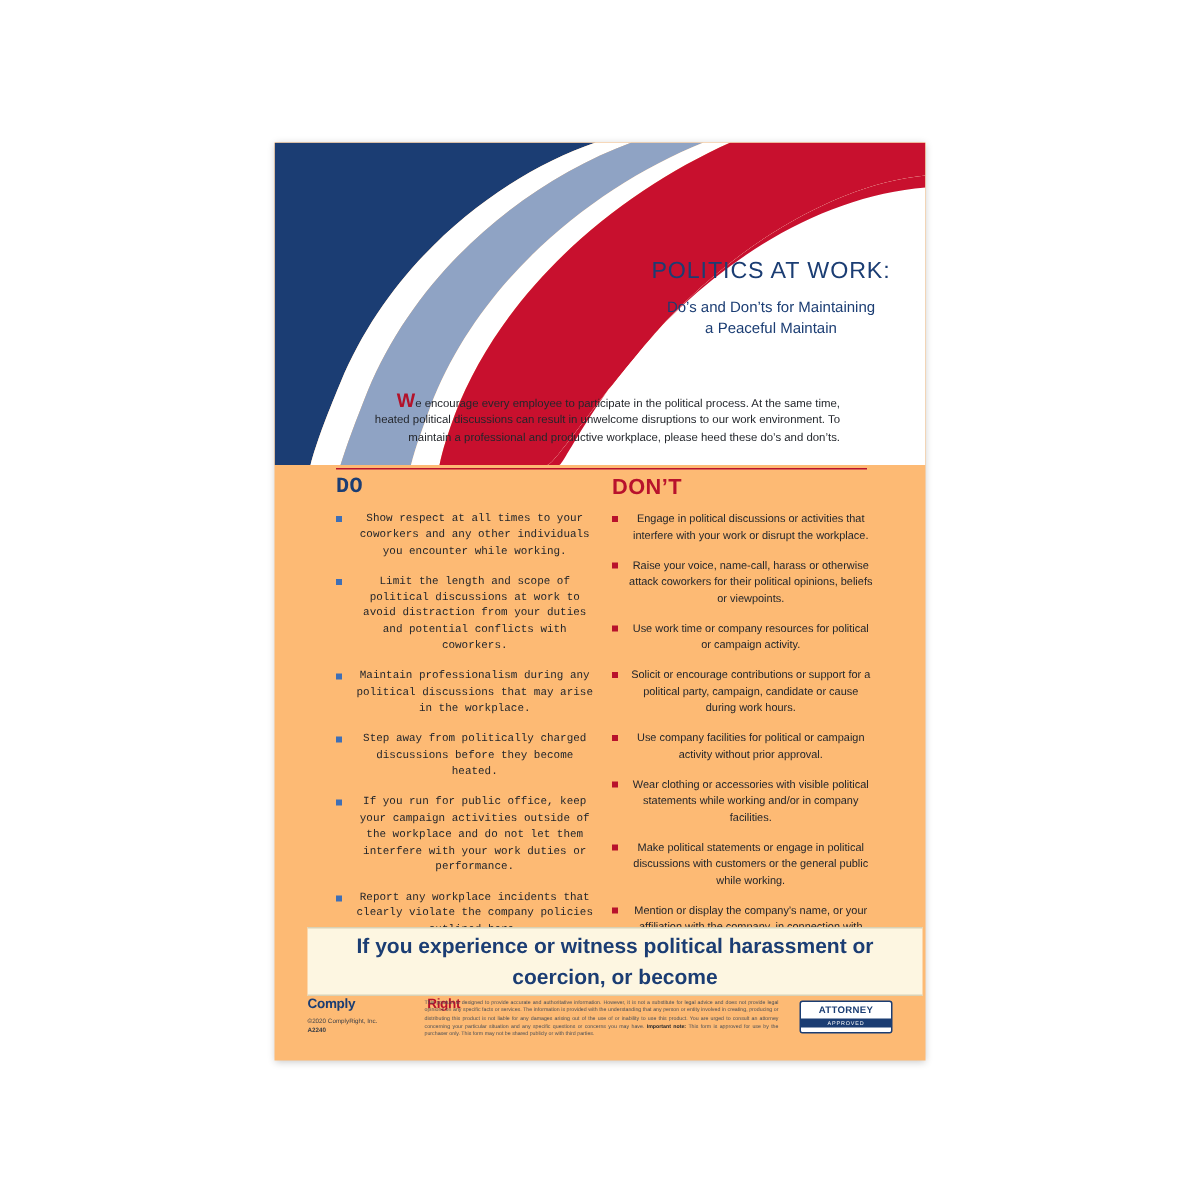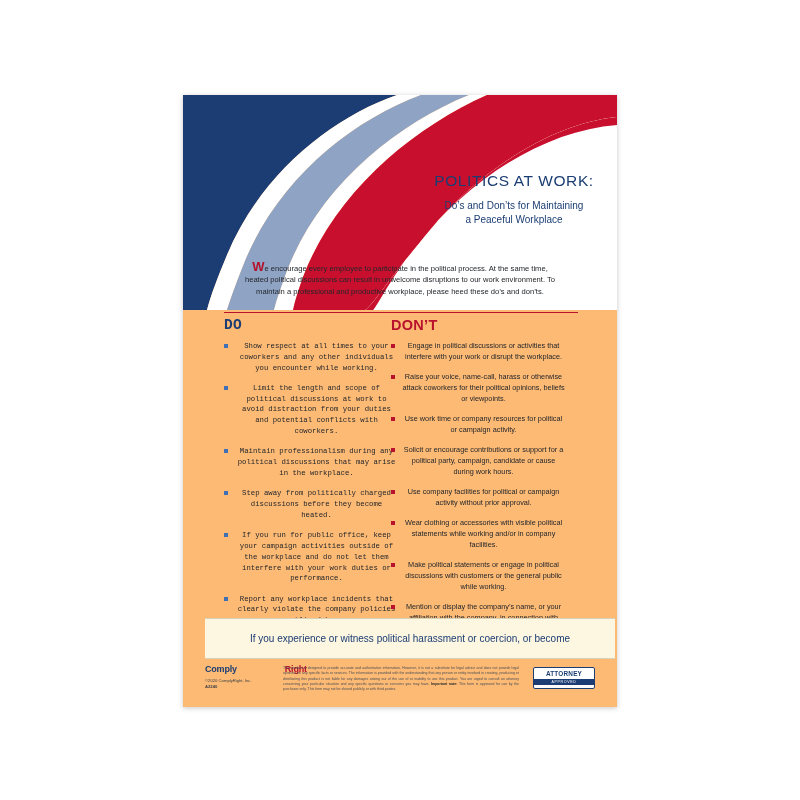--- a/index.html
+++ b/index.html
@@ -68,21 +68,21 @@
 
   
   .intro {
     position: absolute;
     left: 57px;
     top: 165px;
     width: 320px;
     font-size: 7.6px;
     line-height: 1.5;
     color: #23262b;
-    text-align: center;
+    text-align: right;
   }
   .intro .dropcap {
     color: #b3122a;
     font-size: 13px;
     font-weight: bold;
     line-height: 1;
   }
 
   
   .rule {
@@ -94,21 +94,21 @@
     background: #b8122c;
   }
 
   
   .col {
     position: absolute;
     top: 222px;
     width: 176px;
   }
   .col-do { left: 39px; font-family: Liberation Mono, monospace; }
-  .col-dont { left: 206px; }
+  .col-dont { left: 223px; }
 
   .col-head {
     font-size: 14.5px;
     font-weight: bold;
     letter-spacing: 0.3px;
     margin: 0 0 8px 2px;
   }
   .col-do .col-head { color: #1b3d73; }
   .col-dont .col-head { color: #b8122c; }
 
@@ -136,28 +136,28 @@
     background: #3f6fb5;
   }
   .col-dont ul.items li::before { background: #b8122c; }
 
   
   .notice {
     position: absolute;
     left: 22px;
     top: 523px;
     width: 390px;
-    padding: 12px 10px;
+    padding: 1px 10px;
     background: #fdf6e1;
     border-top: 1px solid #d9d2b6;
     border-bottom: 1px solid #d9d2b6;
     text-align: center;
     color: #1b3d73;
-    font-size: 10px;
-    font-weight: normal;
+    font-size: 14px;
+    font-weight: bold;
     line-height: 1.5;
   }
 
   
   .bottom {
     position: absolute;
     left: 22px;
     top: 570px;
     width: 390px;
     height: 34px;
@@ -248,21 +248,21 @@
         <path d="M434,22 L434,215 L182,215 C186,215 206,184 246,136 C300,72 372,28 434,22 Z" fill="#ffffff"></path>
 
         <path d="M434,30 C360,36 286,84 232,152 C206,186 192,215 190,215 L182,215 C186,215 206,184 246,136 C300,72 372,28 434,22 Z" fill="#c8102e"></path>
       </svg>
     </div>
 
     <div class="title-block">
       <div class="title-main">POLITICS AT WORK:</div>
       <div class="title-sub">
         <span>Do’s and Don’ts for Maintaining</span><br>
-        <span>a Peaceful Workplace</span>
+        <span>a Peaceful Maintain</span>
       </div>
     </div>
 
     <div class="intro">
       <span class="dropcap">W</span><span>e encourage every employee to participate in the political process. At the same time, heated political discussions can result in unwelcome disruptions to our work environment. To maintain a professional and productive workplace, please heed these do’s and don’ts.</span>
     </div>
 
     <div class="rule"></div>
 
     <div class="col col-do">

